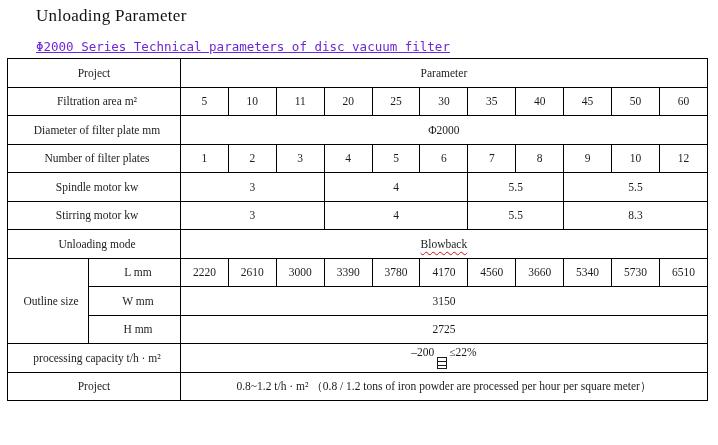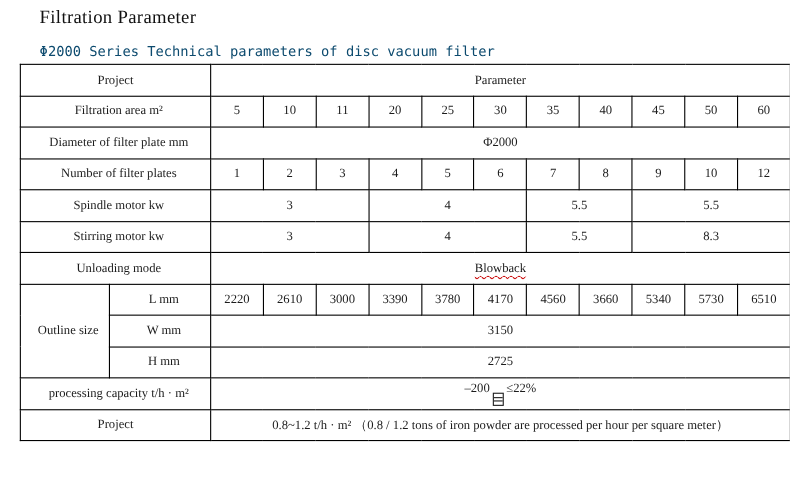--- a/index.html
+++ b/index.html
@@ -5,25 +5,25 @@
   * { margin:0; padding:0; box-sizing:border-box; }
   html,body { width:718px; height:445px; background:#ffffff; overflow:hidden; }
   body { font-family:"Liberation Serif", serif; color:#1c1c1c; position:relative; }
 
   .page-title {
     position:absolute; left:36px; top:6px;
     font-size:17px; font-weight:400; letter-spacing:.3px; color:#111;
   }
   .page-subtitle {
     position:absolute; left:36px; top:39px;
-    font-family:"DejaVu Sans Mono", monospace; font-size:12.5px; color:#0c4a6e;
+    font-family:"DejaVu Sans Mono", monospace; font-size:12.5px; color:#6d28d9;text-decoration:underline;
   }
 
   table.spec {
-    position:absolute; left:18px; top:58px;
+    position:absolute; left:7px; top:58px;
     width:700px; border-collapse:collapse; table-layout:fixed;
     font-family:"Liberation Serif", serif; font-size:11.5px; color:#1c1c1c;
   }
   table.spec td {
     border:1px solid #000; height:28.5px;
     text-align:center; vertical-align:middle;
     overflow:hidden; white-space:nowrap;
   }
   td.lbl  { text-align:left; padding-left:6px; white-space:pre; }
   td.lbl2 { text-align:left; padding-left:7px; white-space:pre;margin-top:44px; }
@@ -38,21 +38,21 @@
     display:inline-block; width:10px; height:12px; margin:0 2px 0 3px;
     border:1px solid #1c1c1c; vertical-align:-2px; font-size:0; line-height:0;
     background:
       linear-gradient(#1c1c1c,#1c1c1c) 0 3px / 100% 1px no-repeat,
       linear-gradient(#1c1c1c,#1c1c1c) 0 6.5px / 100% 1px no-repeat;
   }
 </style>
 </head>
 <body>
 
-<div class="page-title">Filtration Parameter</div>
+<div class="page-title">Unloading Parameter</div>
 <div class="page-subtitle">Φ2000 Series Technical parameters of disc vacuum filter</div>
 
 <table class="spec">
   <colgroup>
     <col style="width:81px">
       <col style="width:92px">
     <col style="width:47.9px">
       <col style="width:47.9px">
       <col style="width:47.9px">
       <col style="width:47.9px">

